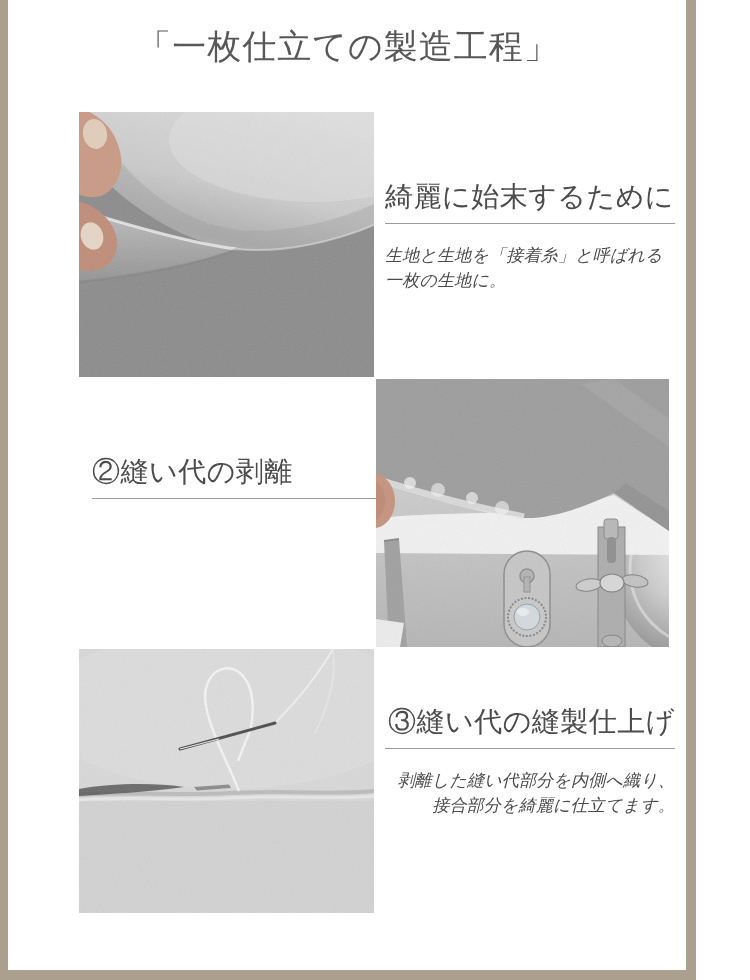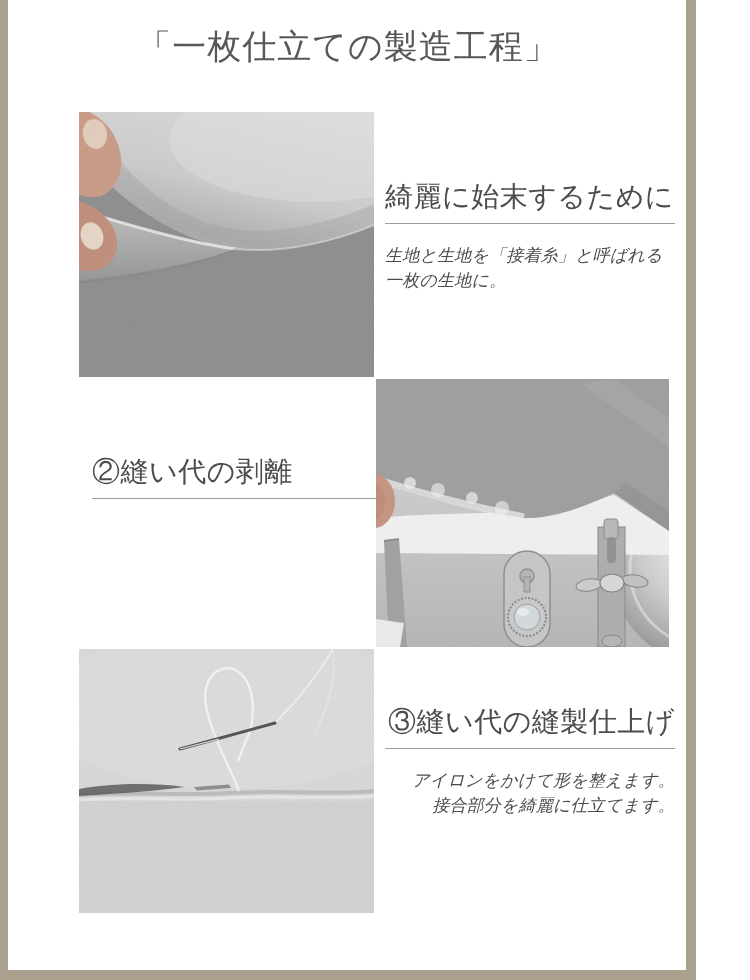--- a/index.html
+++ b/index.html
@@ -181,21 +181,21 @@
       <line x1="101" y1="100" x2="196" y2="74" stroke="#4e4e4e" stroke-width="3" stroke-linecap="round"></line>
       <line x1="101" y1="100" x2="140" y2="90" stroke="#ffffff" stroke-width="1.2" opacity="0.85"></line>
       <rect width="295" height="264" filter="url(#tx3)" opacity="0.12"></rect>
     </svg>
   </figure>
 
   <div class="step-text" id="text3">
     <h2 class="step-heading">③縫い代の縫製仕上げ</h2>
     <div class="rule"></div>
     <p class="step-body">
-      <span class="line">アイロンをかけて形を整えます。</span>
+      <span class="line">剥離した縫い代部分を内側へ織り、</span>
       <span class="line">接合部分を綺麗に仕立てます。</span>
     </p>
   </div>
 
   <div class="edge edge-left"></div>
   <div class="edge edge-right"></div>
   <div class="edge edge-bottom"></div>
 
 </div>
 

